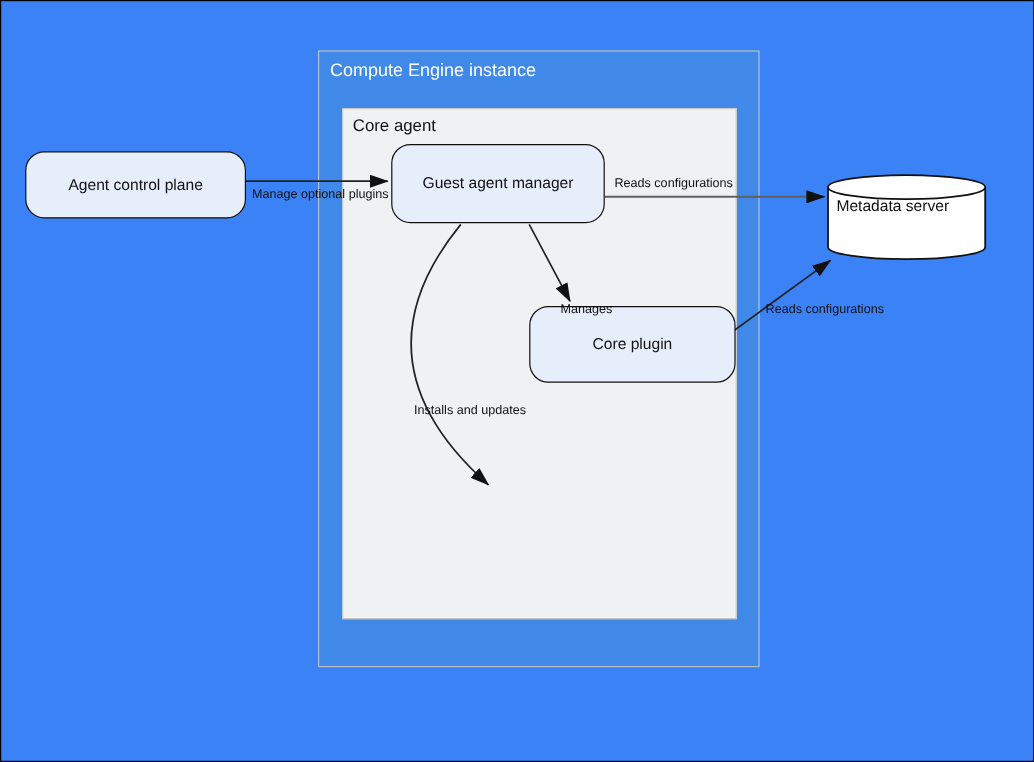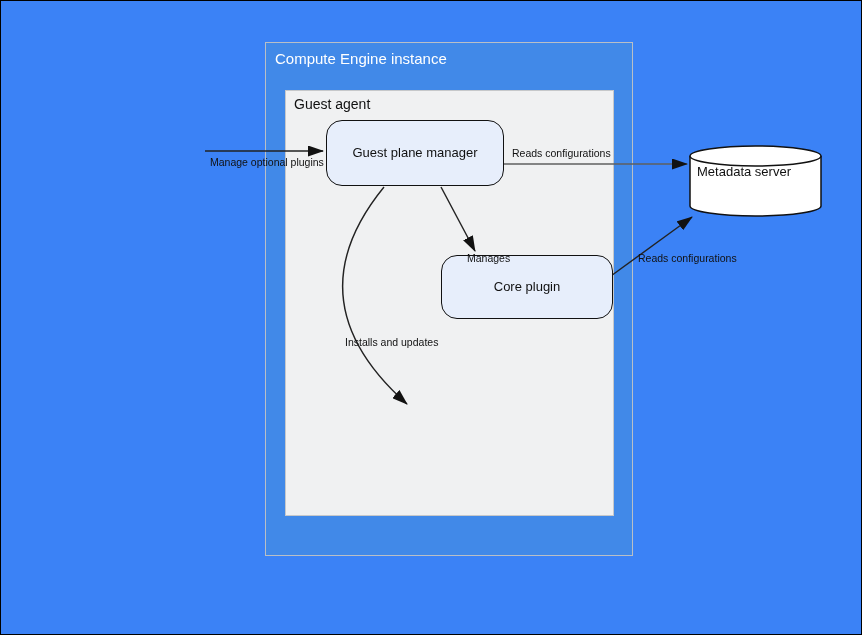--- a/index.html
+++ b/index.html
@@ -48,21 +48,21 @@
 </head>
 <body>
 
 <div class="canvas">
 
   <div class="outer-box">
     <div class="box-title">Compute Engine instance</div>
   </div>
 
   <div class="inner-box">
-    <div class="box-title">Guest agent</div>
+    <div class="box-title">Core agent</div>
   </div>
 
   <svg class="edges" width="862" height="635" viewBox="0 0 862 635" xmlns="http://www.w3.org/2000/svg">
     <defs>
       <marker id="arw" markerUnits="userSpaceOnUse" markerWidth="16" markerHeight="11" refX="15" refY="5.5" orient="auto">
         <path d="M0,0 L16,5.5 L0,11 Z" fill="#111"></path>
       </marker>
     </defs>
 
     <line x1="204" y1="150" x2="322" y2="150" stroke="#222" stroke-width="1.4" marker-end="url(#arw)"></line>
@@ -74,23 +74,26 @@
     <line x1="592" y1="288" x2="691" y2="216" stroke="#222" stroke-width="1.4" marker-end="url(#arw)"></line>
 
     <path d="M383,186 Q290,300 406,403" fill="none" stroke="#222" stroke-width="1.4" marker-end="url(#arw)"></path>
 
     <g>
       <path d="M689,155 L689,205 A65.5,10 0 0 0 820,205 L820,155" fill="#ffffff" stroke="#111" stroke-width="1.5"></path>
       <ellipse cx="754.5" cy="155" rx="65.5" ry="10" fill="#ffffff" stroke="#111" stroke-width="1.5"></ellipse>
     </g>
   </svg>
 
+  <div class="node node-acp">
+    <span>Agent control plane</span>
+  </div>
 
   <div class="node node-gam">
-    <span>Guest plane manager</span>
+    <span>Guest agent manager</span>
   </div>
 
   <div class="node node-core">
     <span>Core plugin</span>
   </div>
 
 
   <div class="cyl-label">Metadata server</div>
 
   <div class="edge-label lbl-manage">Manage optional plugins</div>

